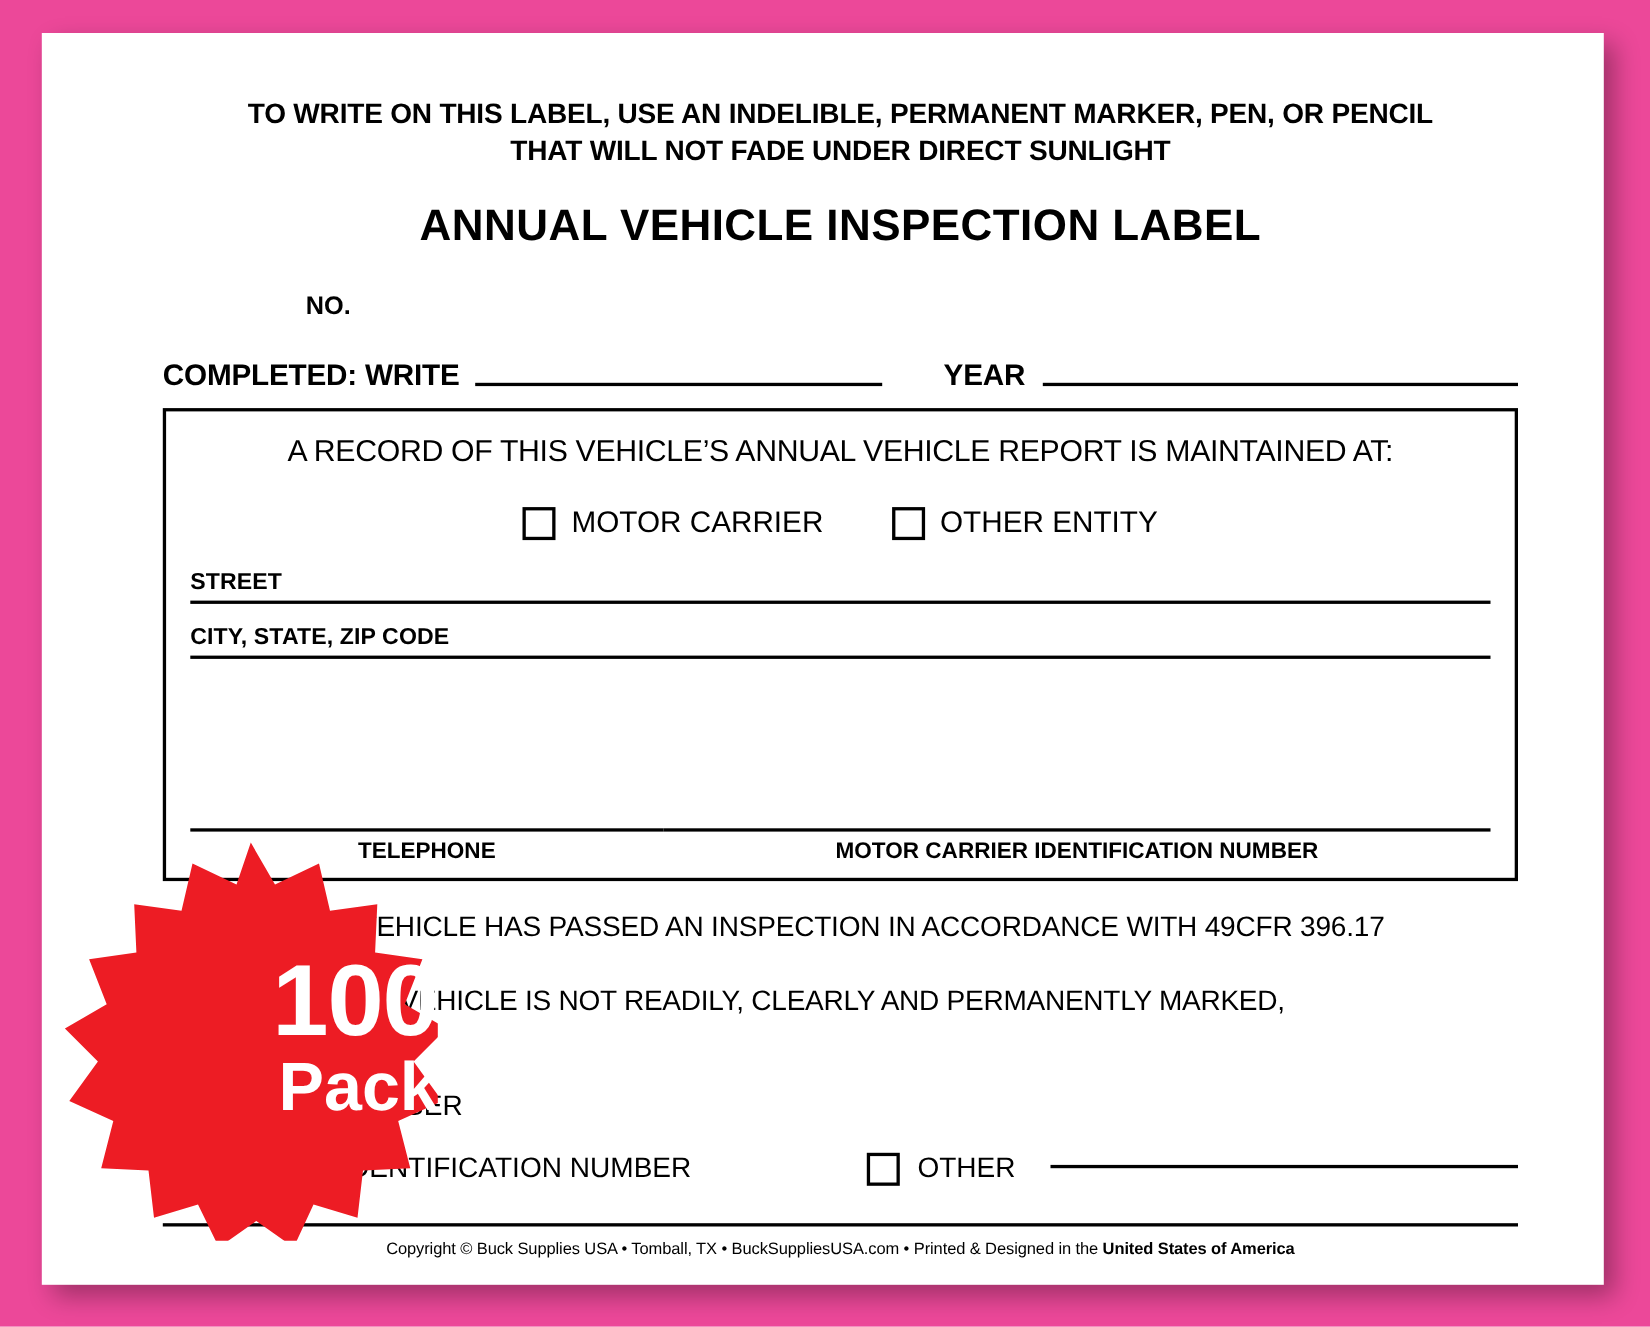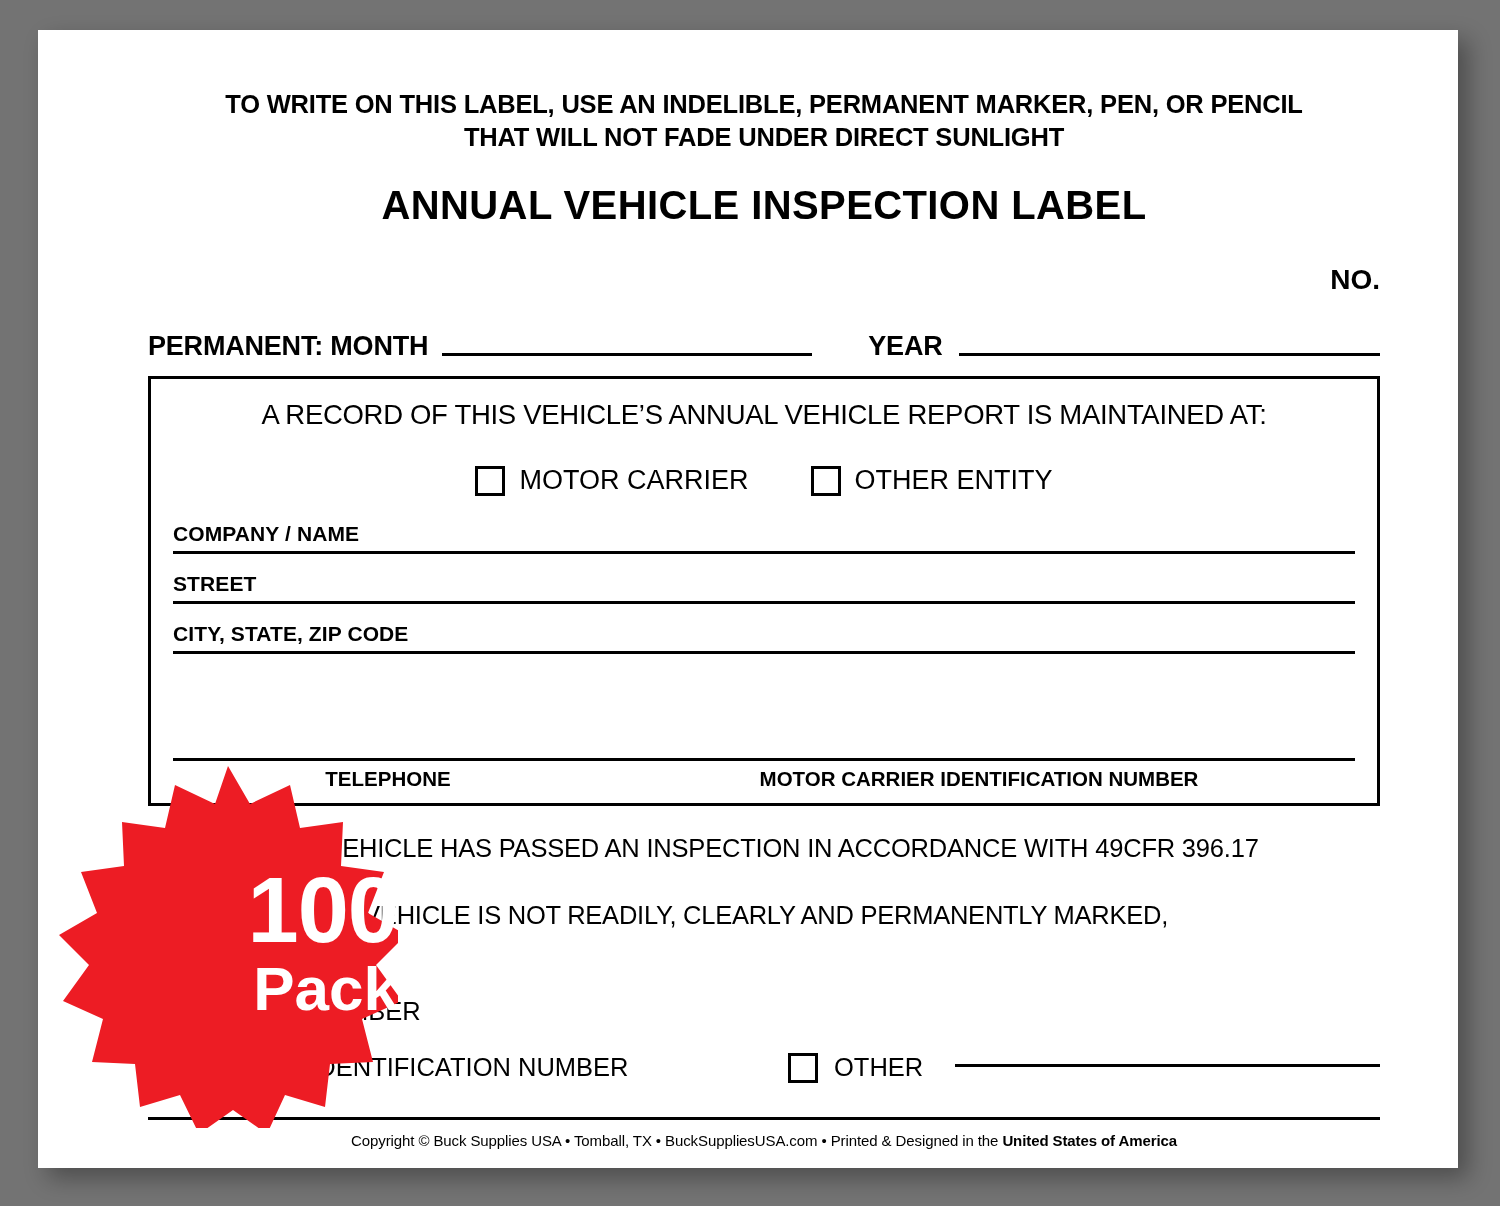--- a/index.html
+++ b/index.html
@@ -14,21 +14,21 @@
     position: relative;
     overflow: hidden;
   }
 
   
   #page {
     position: absolute;
     left: 0; top: 0;
     width: 1500px;
     height: 1206px;
-    background: #737373;
+    background: #ec4899;
   }
 
   .label-sheet {
     position: absolute;
     left: 38px;
     top: 30px;
     width: 1420px;
     height: 1138px;
     background: #ffffff;
     box-shadow: 10px 10px 22px rgba(0,0,0,0.33);
@@ -55,23 +55,23 @@
 
   .main-title {
     text-align: center;
     font-weight: bold;
     font-size: 40px;
     letter-spacing: 0.4px;
     margin: 30px 0 0 0;
   }
 
   .no-row {
-    text-align: right;
-    font-weight: bold;
-    font-size: 28px;
+    text-align: left;
+    font-weight: bold;
+    font-size: 23px;
     margin: 36px 0 0 0;
     padding-left: 130px;
   }
 
   
   .completed-row {
     display: flex;
     align-items: flex-end;
     font-weight: bold;
     font-size: 27px;
@@ -261,45 +261,41 @@
       <div class="instruction">
         <span>TO WRITE ON THIS LABEL, USE AN INDELIBLE, PERMANENT MARKER, PEN, OR PENCIL</span>
         <span class="line2">THAT WILL NOT FADE UNDER DIRECT SUNLIGHT</span>
       </div>
 
       <div class="main-title">ANNUAL VEHICLE INSPECTION LABEL</div>
 
       <div class="no-row">NO.</div>
 
       <div class="completed-row">
-        <span class="lbl">PERMANENT: MONTH</span>
+        <span class="lbl">COMPLETED: WRITE</span>
         <span class="rule rule-month"></span>
         <span class="spacer-mid"></span>
         <span class="lbl">YEAR</span>
         <span class="rule rule-year"></span>
       </div>
 
       <div class="record-box">
         <div class="record-title">A RECORD OF THIS VEHICLE’S ANNUAL VEHICLE REPORT IS MAINTAINED AT:</div>
 
         <div class="checkbox-row">
           <div class="cb-item">
             <span class="checkbox"></span>
             <span>MOTOR CARRIER</span>
           </div>
           <div class="cb-item">
             <span class="checkbox"></span>
             <span>OTHER ENTITY</span>
           </div>
         </div>
 
-        <div class="field">
-          <span class="field-label">COMPANY / NAME</span>
-          <span class="field-rule"></span>
-        </div>
 
         <div class="field">
           <span class="field-label">STREET</span>
           <span class="field-rule"></span>
         </div>
 
         <div class="field">
           <span class="field-label">CITY, STATE, ZIP CODE</span>
           <span class="field-rule"></span>
         </div>

